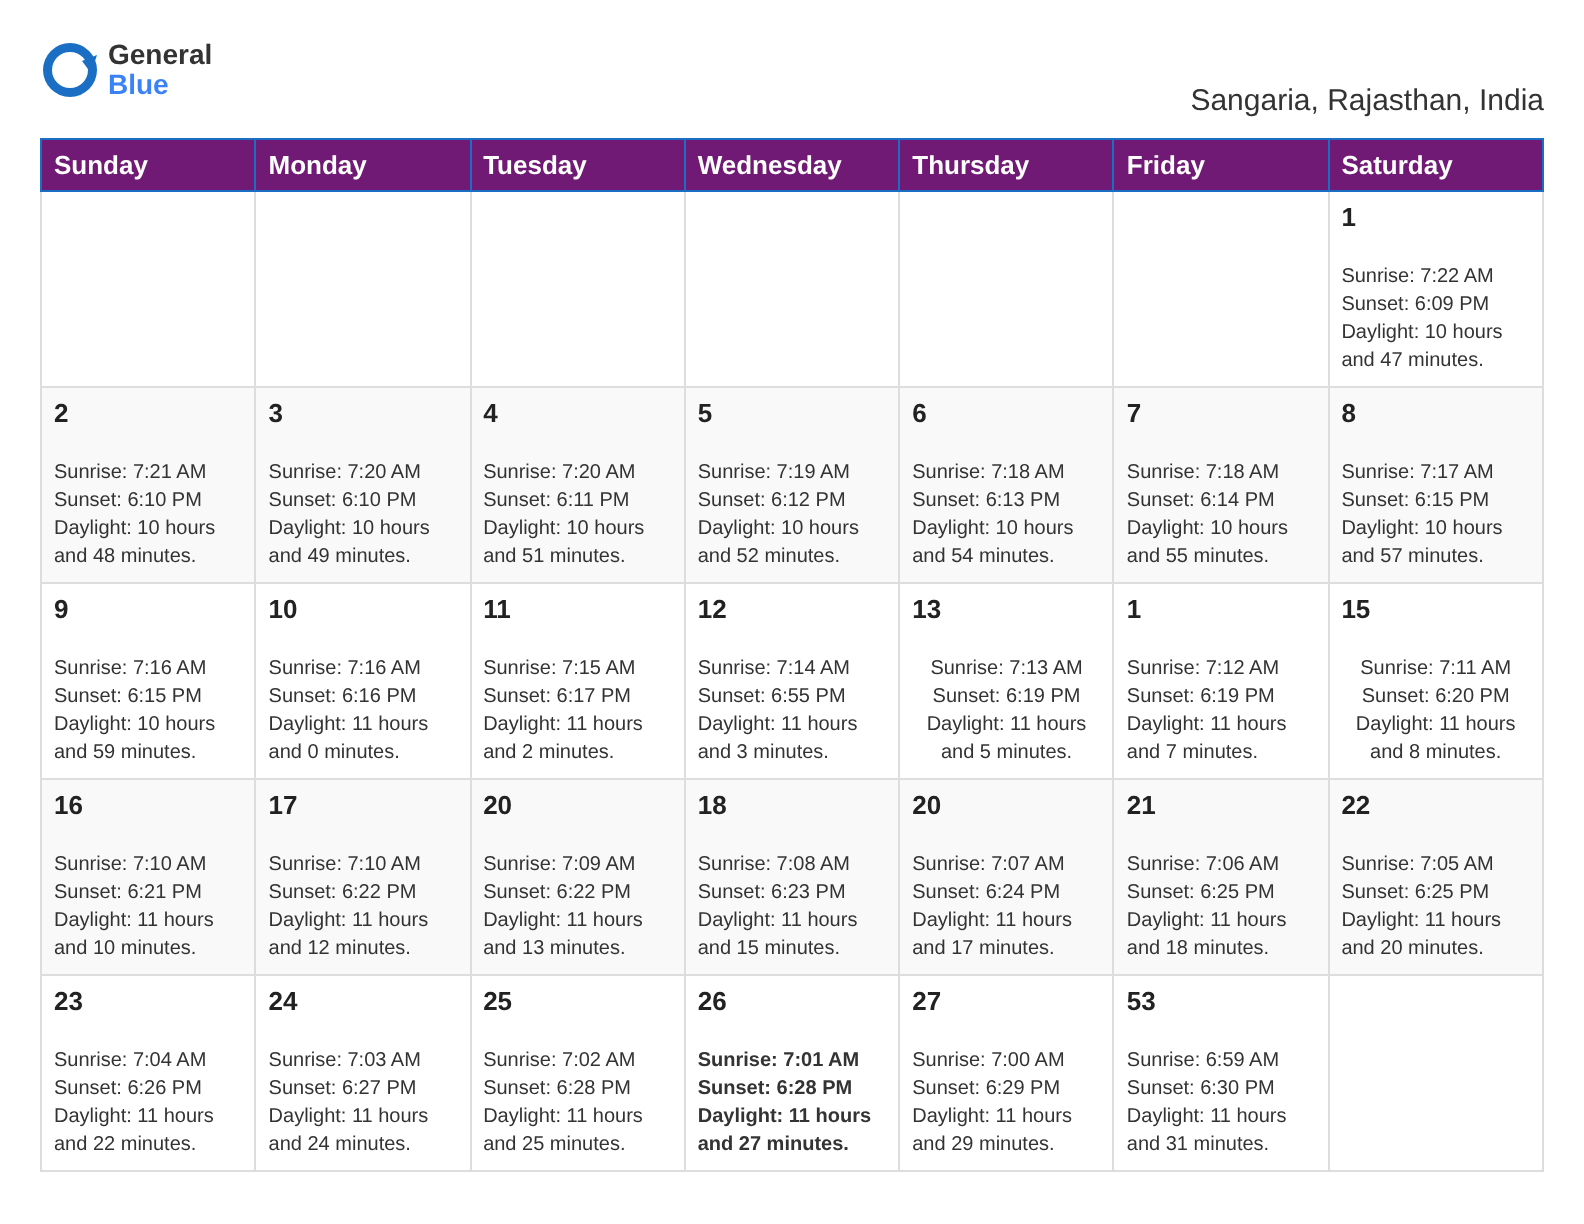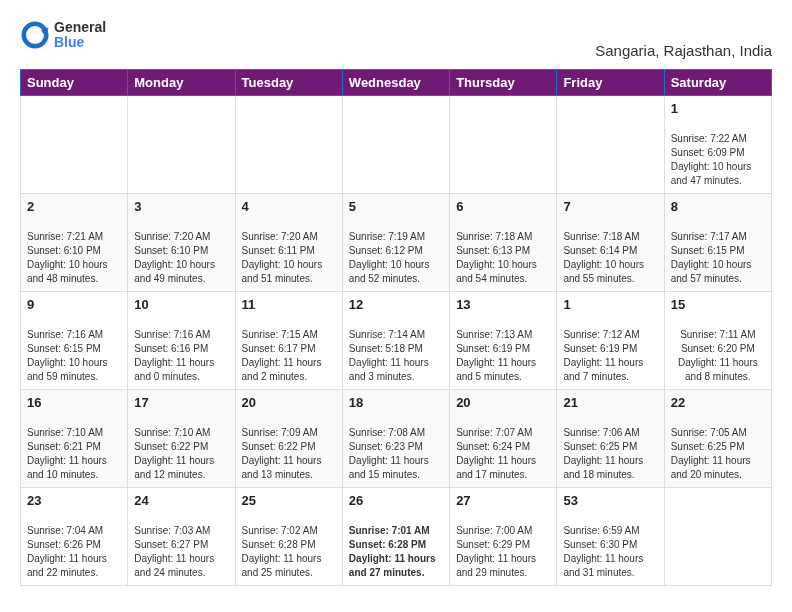--- a/index.html
+++ b/index.html
@@ -203,27 +203,27 @@
         <td>
           <span class="day-number">11</span>
           <div class="day-info" style="white-space: pre-line;">Sunrise: 7:15 AM
 Sunset: 6:17 PM
 Daylight: 11 hours
 and 2 minutes.</div>
         </td>
         <td>
           <span class="day-number">12</span>
           <div class="day-info" style="white-space: pre-line;">Sunrise: 7:14 AM
-Sunset: 5:18 PM
+Sunset: 6:55 PM
 Daylight: 11 hours
 and 3 minutes.</div>
         </td>
         <td>
           <span class="day-number">13</span>
-          <div class="day-info" style="white-space: pre-line;">Sunrise: 7:13 AM
+          <div class="day-info" style="white-space: pre-line; text-align: center;">Sunrise: 7:13 AM
 Sunset: 6:19 PM
 Daylight: 11 hours
 and 5 minutes.</div>
         </td>
         <td>
           <span class="day-number">1</span>
           <div class="day-info" style="white-space: pre-line;">Sunrise: 7:12 AM
 Sunset: 6:19 PM
 Daylight: 11 hours
 and 7 minutes.</div>

